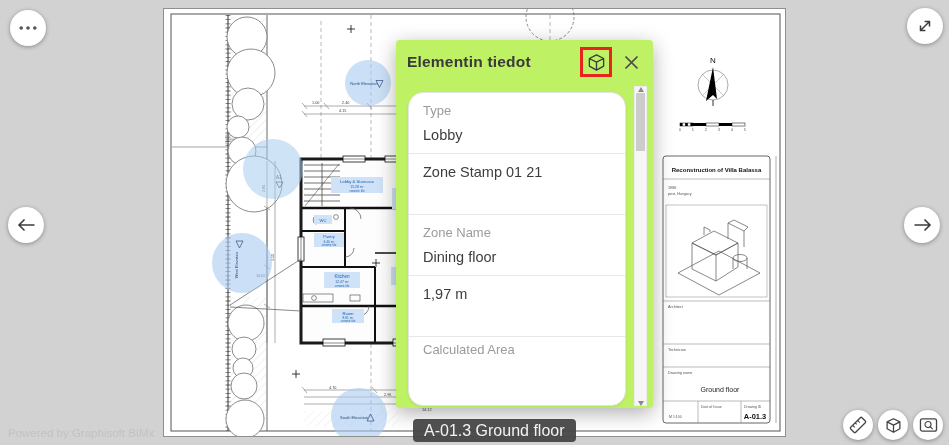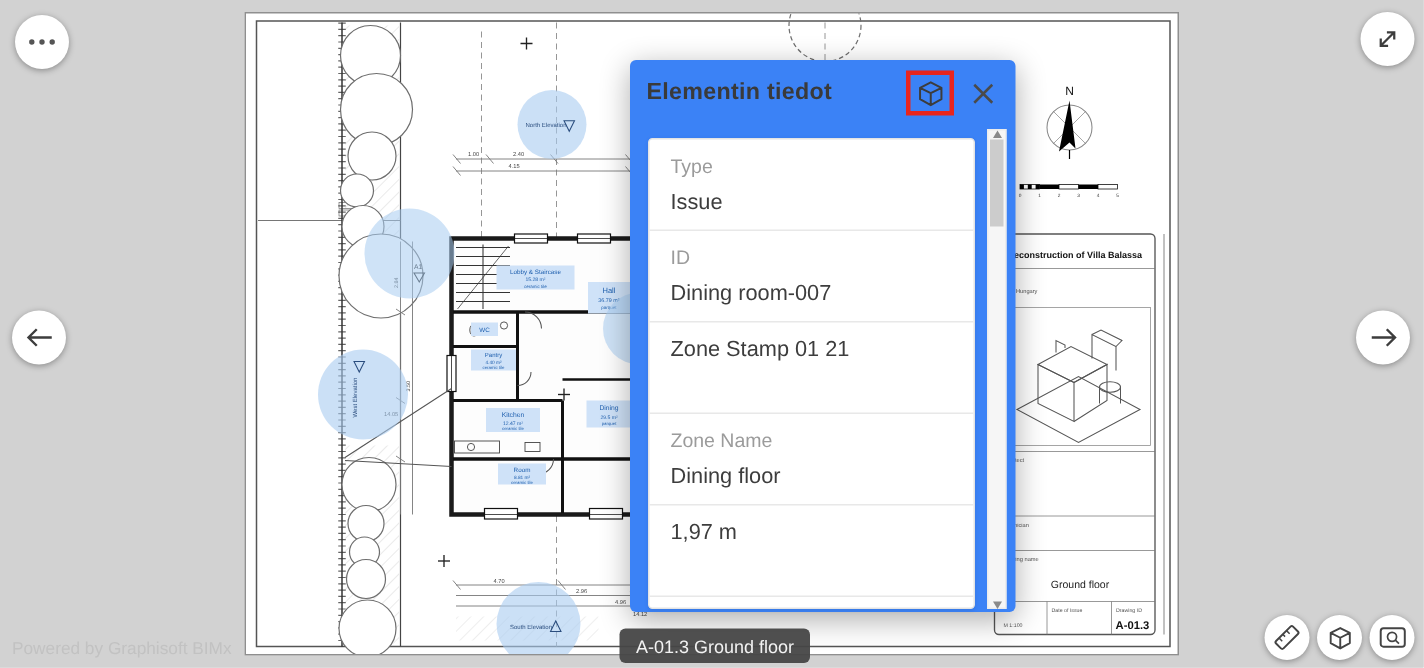--- a/index.html
+++ b/index.html
@@ -8,39 +8,39 @@
   
   .sheet{position:absolute;left:163px;top:8px;width:623px;height:429px;background:#fff;border:1px solid #8f8f8f;box-sizing:border-box;}
   .sheet svg{position:absolute;left:0;top:0;}
 
   
   .cbtn{position:absolute;background:#fff;border-radius:50%;box-shadow:0 1px 4px rgba(0,0,0,.35);display:flex;align-items:center;justify-content:center;cursor:pointer;}
   .cbtn.big{width:36px;height:36px;}
   .cbtn.small{width:30px;height:30px;}
 
   
-  .panel{position:absolute;left:420px;top:40px;width:257px;height:368px;background:#3b82f6;border-radius:4px;box-shadow:0 5px 20px rgba(0,0,0,.32);z-index:10;}
+  .panel{position:absolute;left:396px;top:40px;width:257px;height:368px;background:#bef264;border-radius:4px;box-shadow:0 5px 20px rgba(0,0,0,.32);z-index:10;}
   .panel-header{height:44px;display:flex;align-items:center;padding:0 10px 0 11px;}
   .panel-title{flex:1;font-size:15.5px;font-weight:bold;color:#3a3a3a;letter-spacing:.2px;}
   .red-box{border:3px solid #e8251d;width:26px;height:24px;display:flex;align-items:center;justify-content:center;margin-right:7px;}
   .icon-btn{display:flex;align-items:center;justify-content:center;cursor:pointer;background:none;border:none;padding:0;}
-  .panel-card{position:absolute;left:12px;right:27px;top:52px;height:312px;background:#fff;border:1px solid #e4e4e4;border-radius:3px;box-shadow:0 1px 3px rgba(0,0,0,.08);overflow:hidden;}
+  .panel-card{position:absolute;left:12px;right:27px;top:52px;height:312px;background:#fff;border:1px solid #e4e4e4;border-radius:15px;box-shadow:0 1px 3px rgba(0,0,0,.08);overflow:hidden;}
   .fg{height:61px;box-sizing:border-box;padding:10px 14px 0 14px;border-bottom:1px solid #e8e8e8;}
   .fg:last-child{border-bottom:none;padding-top:5px;}
   .f-label{font-size:13px;color:#9b9b9b;margin-bottom:9px;}
   .f-value{font-size:14.5px;color:#3d3d3d;}
   .sbar{position:absolute;right:6px;top:46px;width:13px;height:320px;background:#f6f6f6;border:1px solid #ececec;box-sizing:border-box;}
   .sb-thumb{position:absolute;left:1px;right:1px;top:6px;height:58px;background:#cccccc;}
   .sb-up,.sb-down{position:absolute;left:0;width:100%;height:10px;display:flex;align-items:center;justify-content:center;cursor:pointer;}
   .sb-up{top:-3px;} .sb-down{bottom:-3px;}
   .tri-up{width:0;height:0;border-left:3.5px solid transparent;border-right:3.5px solid transparent;border-bottom:5px solid #8a8a8a;}
   .tri-down{width:0;height:0;border-left:3.5px solid transparent;border-right:3.5px solid transparent;border-top:5px solid #8a8a8a;}
 
   
-  .chip{position:absolute;left:413px;top:419px;height:23px;background:rgba(70,70,70,.95);border-radius:4px;color:#f2f2f2;font-size:12px;display:flex;align-items:center;padding:0 11px;z-index:11;}
+  .chip{position:absolute;left:413px;top:419px;height:23px;background:rgba(70,70,70,.95);border-radius:4px;color:#f2f2f2;font-size:16px;display:flex;align-items:center;padding:0 11px;z-index:11;}
 
   .powered{position:absolute;left:8px;top:427px;font-size:11.5px;color:#c2c2c2;}
 
   
   .btn-more{left:10px;top:10px;}
   .btn-full{left:907px;top:8px;}
   .btn-back{left:8px;top:207px;}
   .btn-fwd{left:904px;top:207px;}
   .btn-measure{left:843px;top:410px;}
   .btn-3d{left:878px;top:410px;}
@@ -346,25 +346,21 @@
       <button class="icon-btn" style="width:24px;height:24px;">
         <svg width="15" height="15" viewBox="0 0 15 15">
           <path d="M1.5 1.5 L13.5 13.5 M13.5 1.5 L1.5 13.5" stroke="#4a4a4a" stroke-width="1.7"></path>
         </svg>
       </button>
     </div>
 
     <div class="panel-card">
       <div class="fg">
         <div class="f-label">Type</div>
-        <div class="f-value">Issue</div>
-      </div>
-      <div class="fg">
-        <div class="f-label">ID</div>
-        <div class="f-value">Dining room-007</div>
+        <div class="f-value">Lobby</div>
       </div>
       <div class="fg">
         <div class="f-value">Zone Stamp 01 21</div>
       </div>
       <div class="fg">
         <div class="f-label">Zone Name</div>
         <div class="f-value">Dining floor</div>
       </div>
       <div class="fg">
         <div class="f-value">1,97 m</div>

